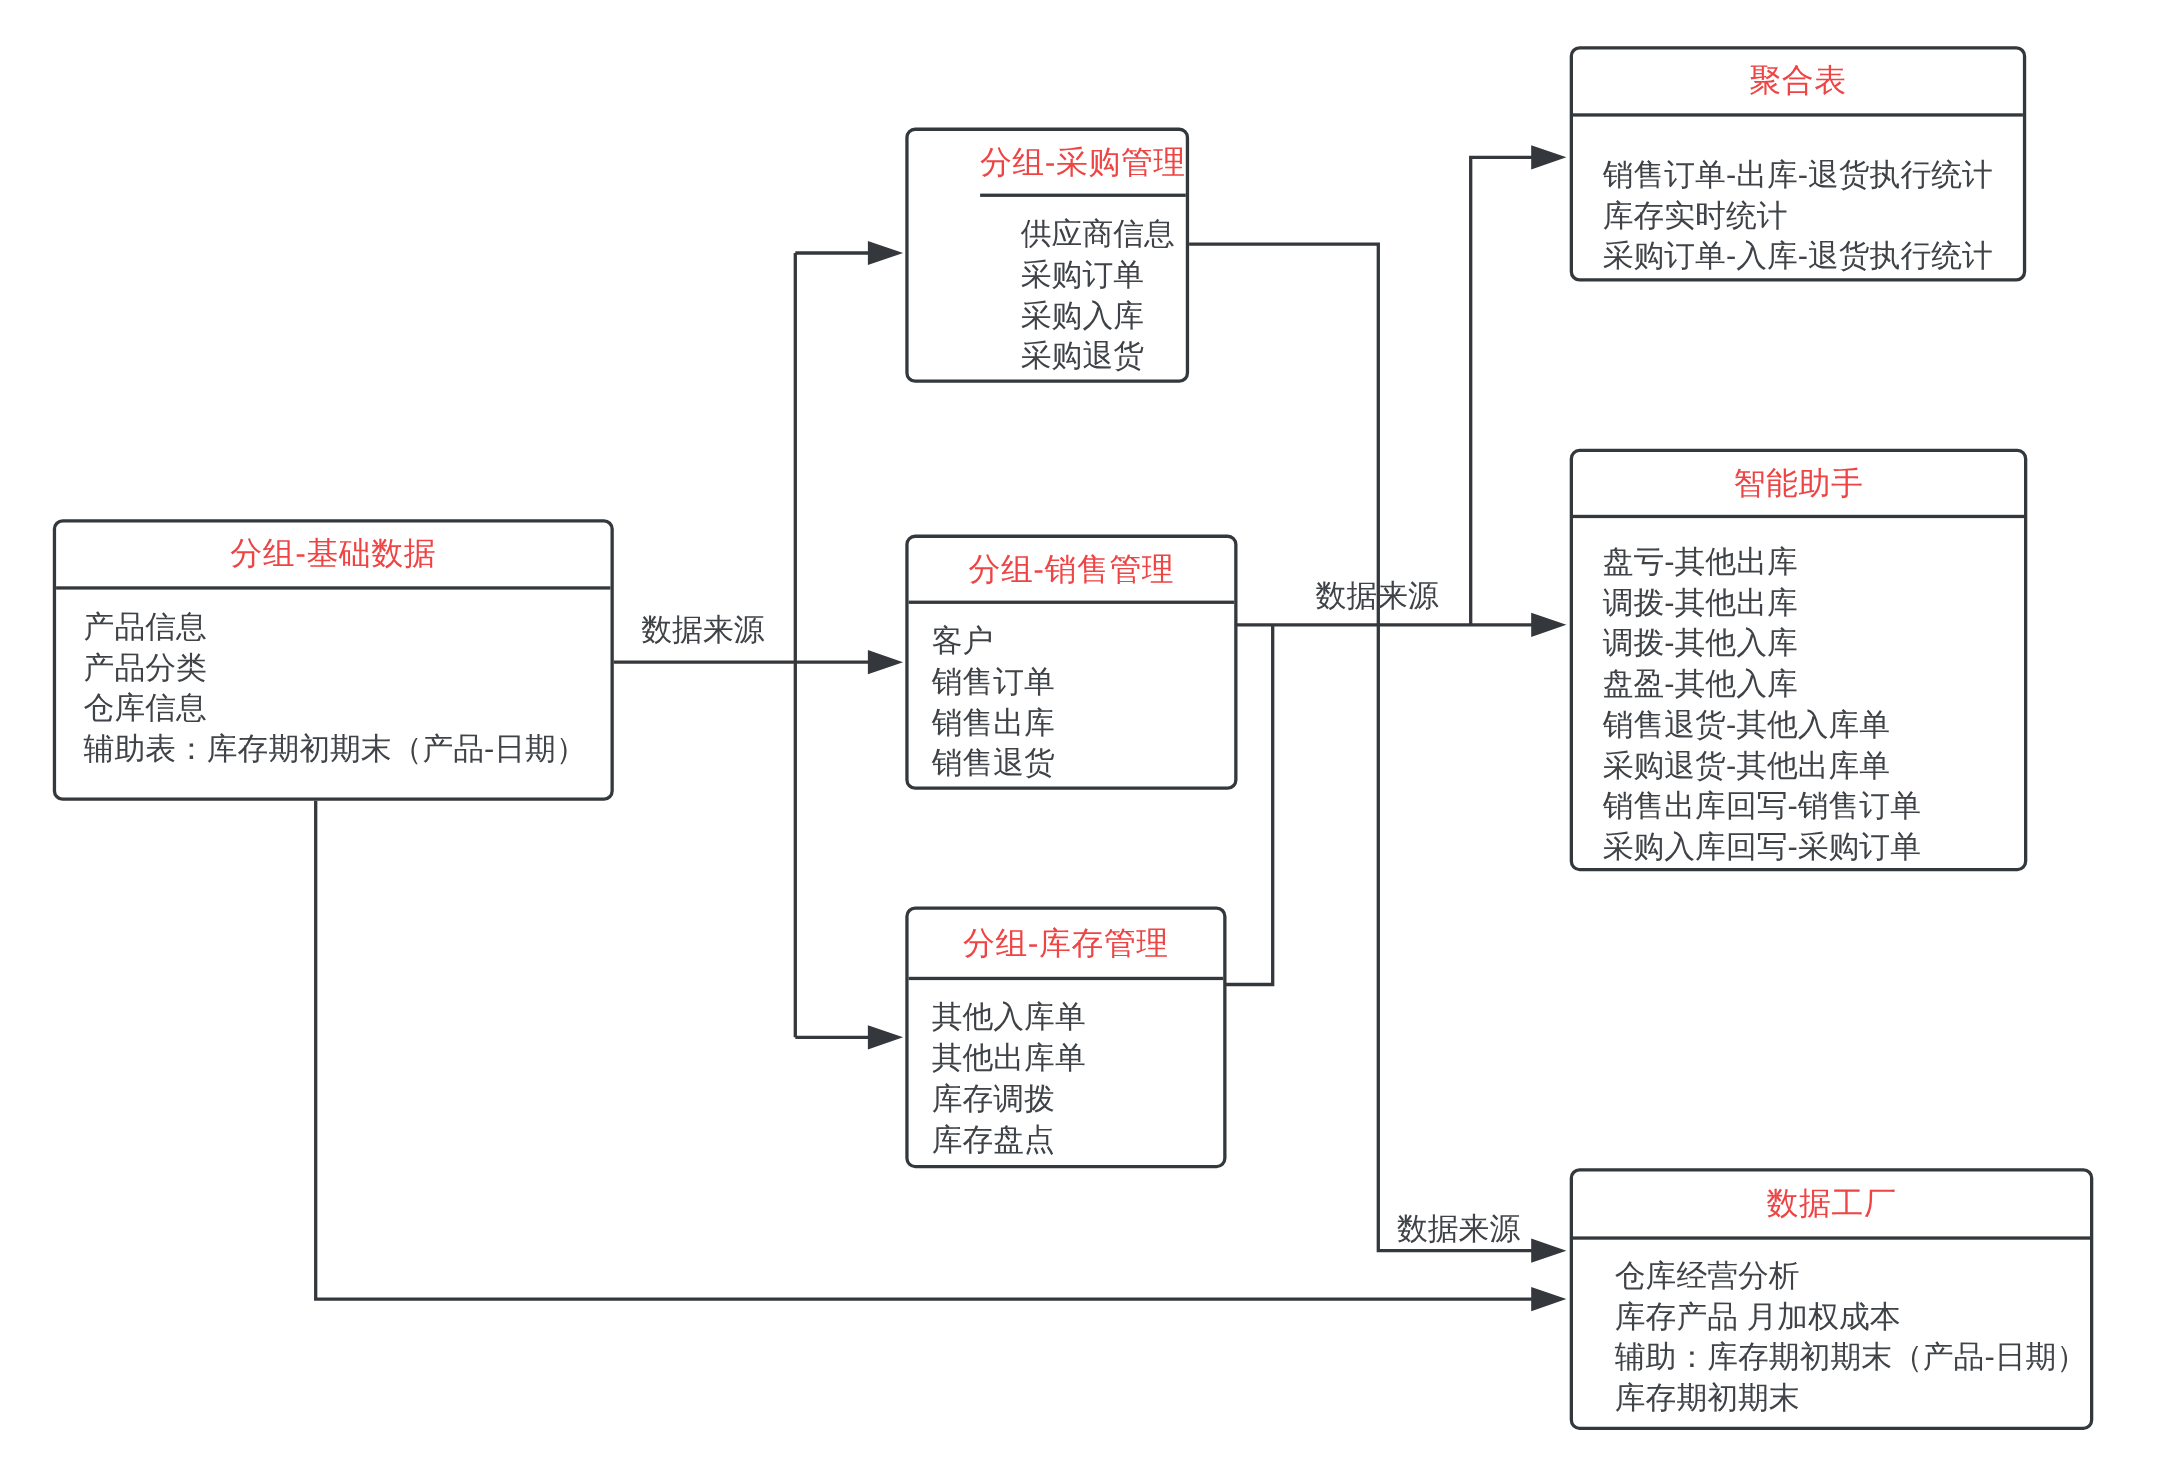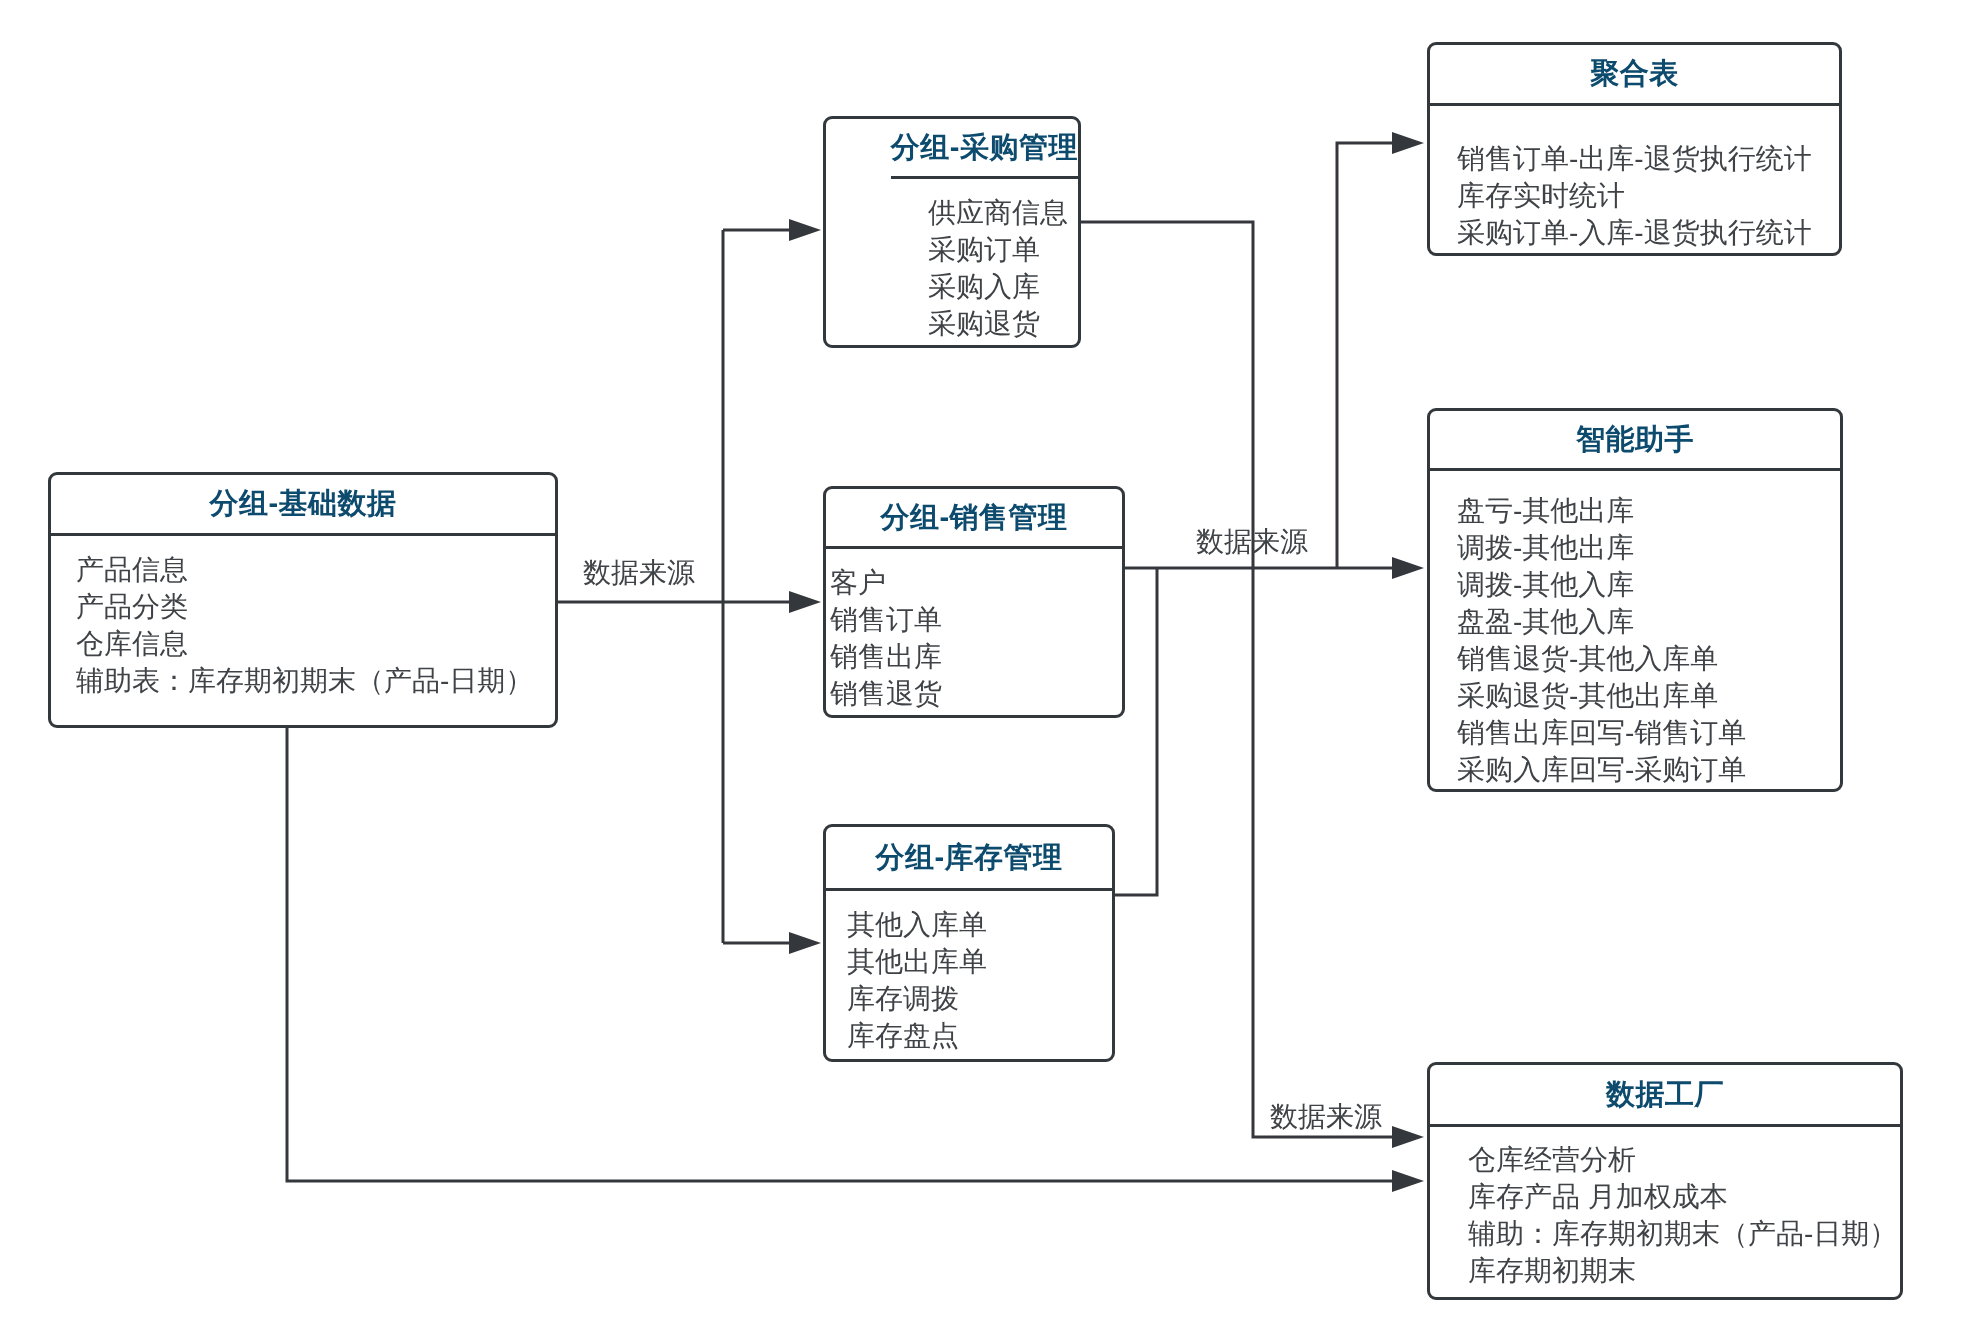--- a/index.html
+++ b/index.html
@@ -32,22 +32,22 @@
     flex-direction: column;
   }
   .node-title {
     flex: 0 0 auto;
     box-sizing: border-box;
     border-bottom: 3px solid #33383d;
     display: flex;
     align-items: center;
     justify-content: center;
     font-size: 29px;
-    font-weight: bold;
-    color: #0c4a6e;
+    font-weight: normal;
+    color: #ef4444;
     letter-spacing: 0.5px;
   }
   .node-body {
     flex: 1 1 auto;
     padding: 15px 10px 0 25px;
   }
   .node-item {
     font-size: 28px;
     line-height: 37px;
     color: #3f4347;
@@ -126,21 +126,21 @@
     <div class="node-body" style="padding-left:21px;">
       <div class="node-item">供应商信息</div>
       <div class="node-item">采购订单</div>
       <div class="node-item">采购入库</div>
       <div class="node-item">采购退货</div>
     </div>
   </div>
 
   <div class="node" style="left:823px; top:486px; width:302px; height:232px;">
     <div class="node-title" style="height:60px;">分组-销售管理</div>
-    <div class="node-body" style="padding-left:4px;">
+    <div class="node-body" style="padding-left:21px;">
       <div class="node-item">客户</div>
       <div class="node-item">销售订单</div>
       <div class="node-item">销售出库</div>
       <div class="node-item">销售退货</div>
     </div>
   </div>
 
   <div class="node" style="left:823px; top:824px; width:292px; height:238px;">
     <div class="node-title" style="height:64px;">分组-库存管理</div>
     <div class="node-body" style="padding-left:21px;">

